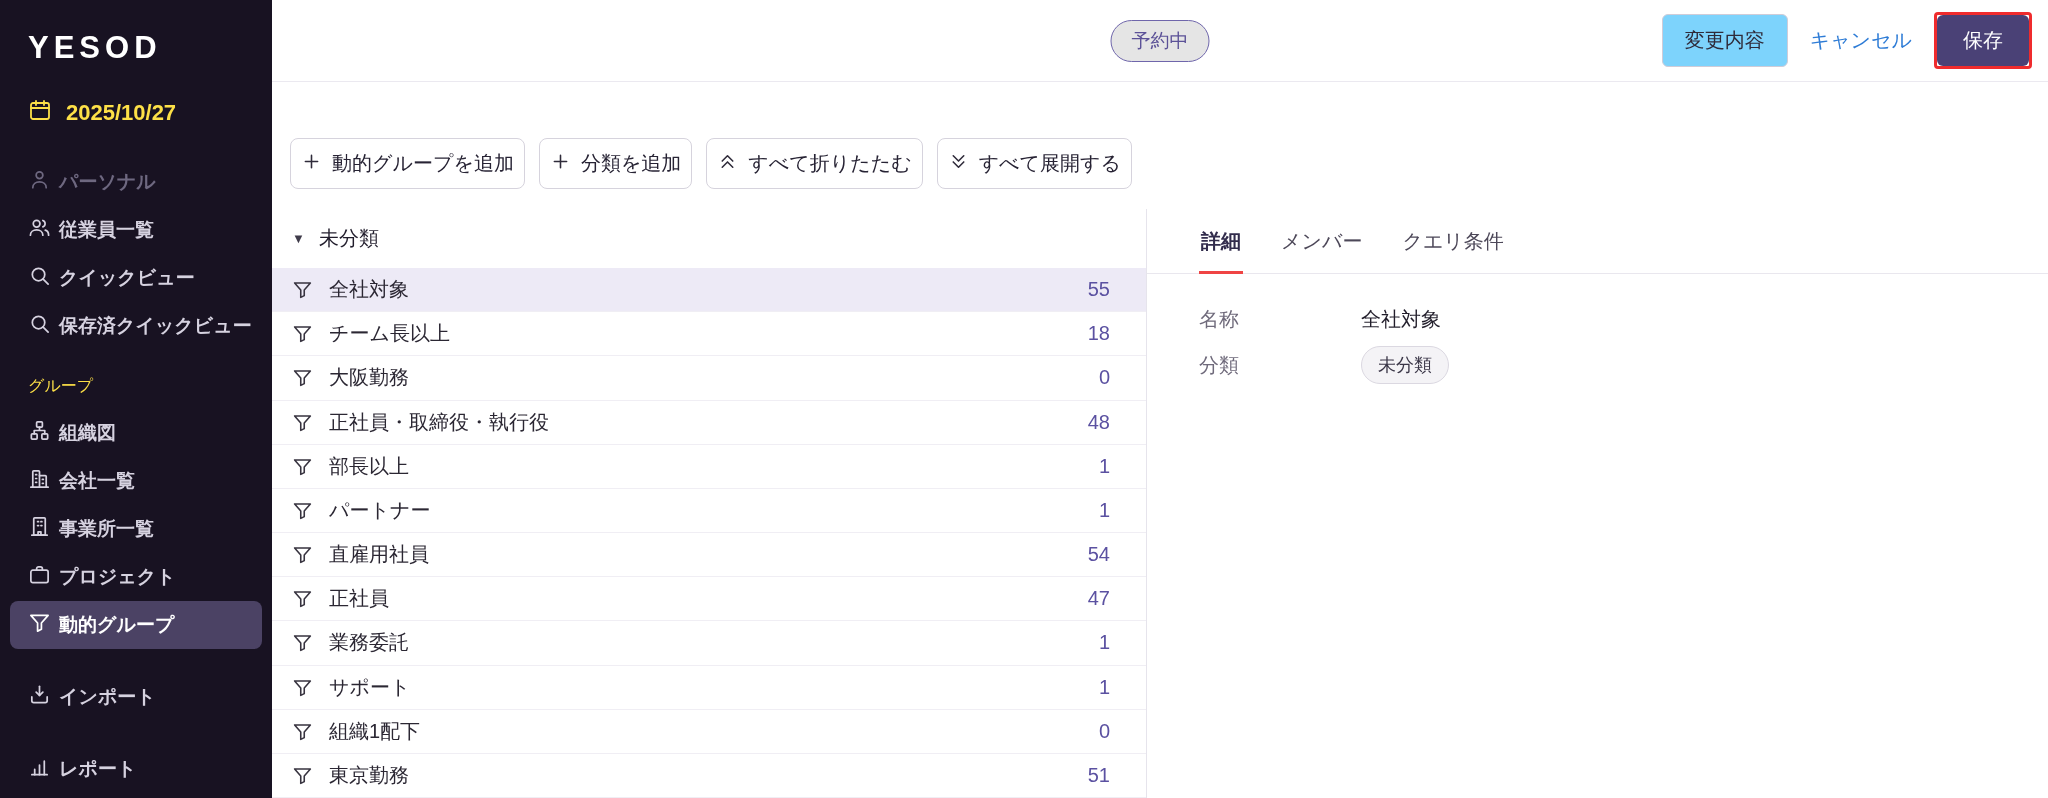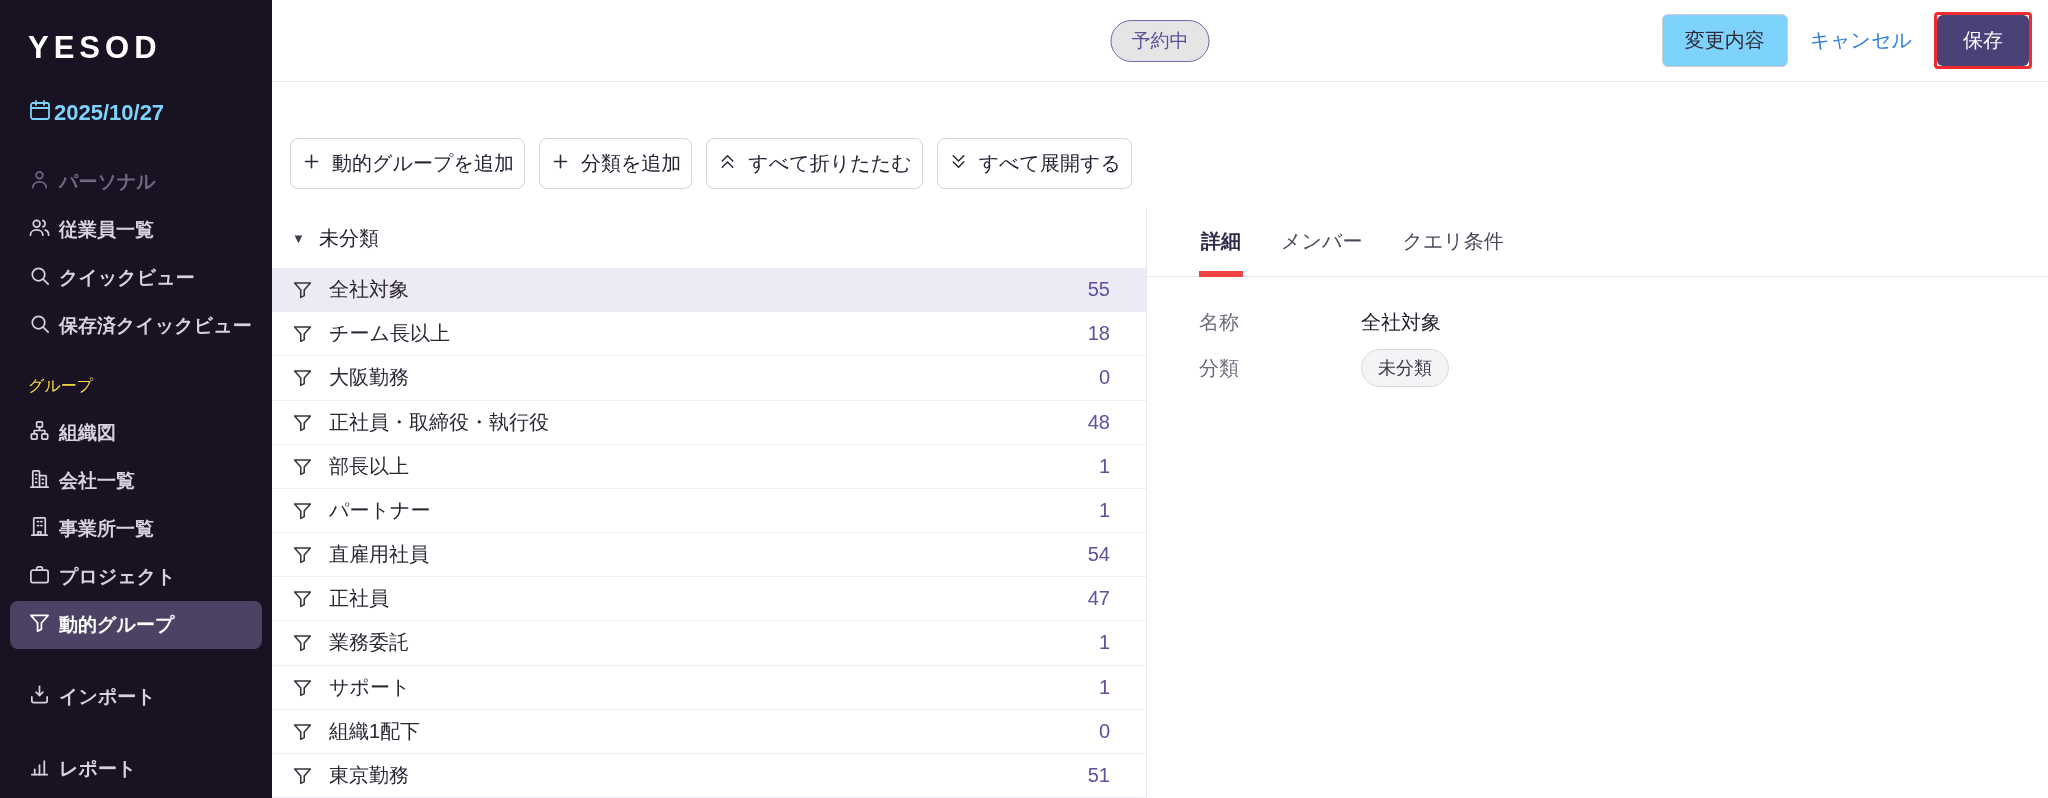--- a/index.html
+++ b/index.html
@@ -13,22 +13,22 @@
   
   .sidebar {
     width: 272px; flex-shrink: 0; background: #181222;
     color: #d6d2e0; display: flex; flex-direction: column;
   }
   .logo {
     color: #fff; font-size: 31px; font-weight: 700;
     letter-spacing: 5px; padding: 30px 28px 20px;
   }
   .date-row {
-    display: flex; align-items: center; gap: 2px;
-    padding: 12px 28px 30px; color: #7dd3fc; font-weight: 700; font-size: 22px;
+    display: flex; align-items: center; gap: 14px;
+    padding: 12px 28px 30px; color: #fde047; font-weight: 700; font-size: 22px;
   }
   .date-row svg { width: 24px; height: 24px; }
   .nav-item {
     display: flex; align-items: center; gap: 8px;
     height: 48px; margin: 0 10px; padding: 0 18px;
     border-radius: 8px; font-size: 19px; font-weight: 600;
     color: #d6d2e0; cursor: pointer; white-space: nowrap;
   }
   .nav-item svg { width: 23px; height: 23px; flex-shrink: 0; }
   .nav-item.dimmed { color: #6e6880; }
@@ -97,21 +97,21 @@
   .funnel-ic svg { width: 21px; height: 21px; }
 
   .detail-panel { flex: 1; display: flex; flex-direction: column; min-width: 0; }
   .tabs {
     display: flex; gap: 36px; padding-left: 52px;
     border-bottom: 1px solid #e9e7ee; flex-shrink: 0;
   }
   .tab { font-size: 20px; color: #4d4859; padding: 19px 2px 16px; cursor: pointer; }
   .tab.active {
     color: #322c4c; font-weight: 700;
-    border-bottom: 6px solid #ef4444; margin-bottom: -1px;
+    border-bottom: 3px solid #ef4444; margin-bottom: -1px;
   }
   .fields { padding: 32px 0 0 52px; display: flex; flex-direction: column; gap: 13px; }
   .field-row { display: flex; align-items: center; font-size: 20px; }
   .field-label { width: 162px; color: #6f6a7b; flex-shrink: 0; }
   .field-value { color: #221e2b; }
   .pill {
     border: 1px solid #dbd8e1; background: #f4f3f6; border-radius: 999px;
     padding: 6px 16px; font-size: 18px; color: #3a3647;
   }
 

